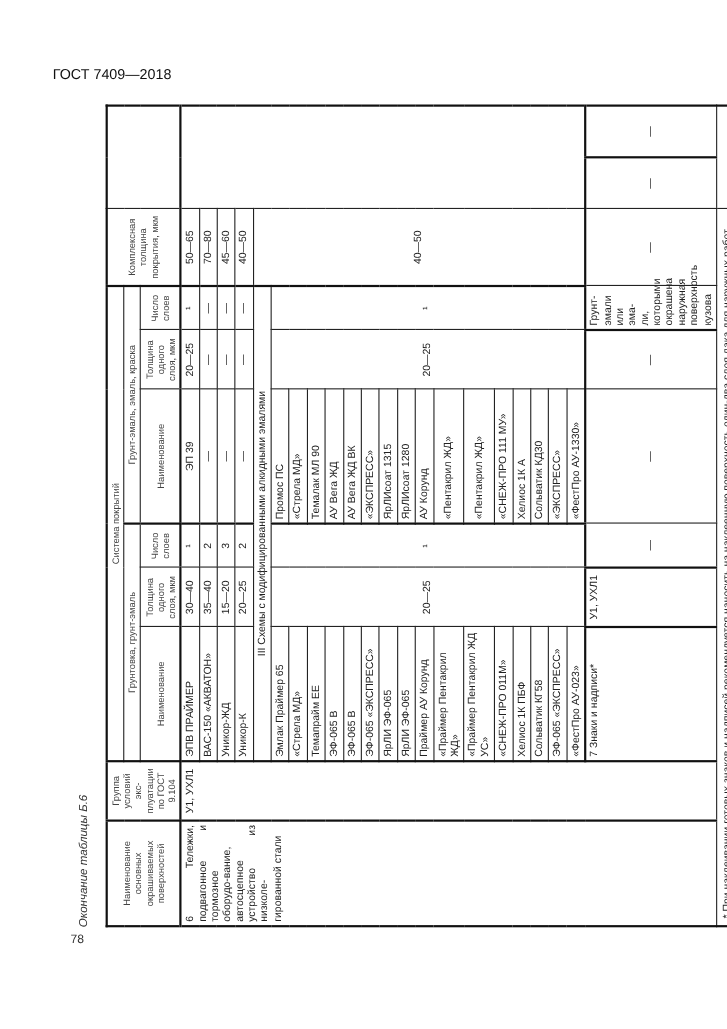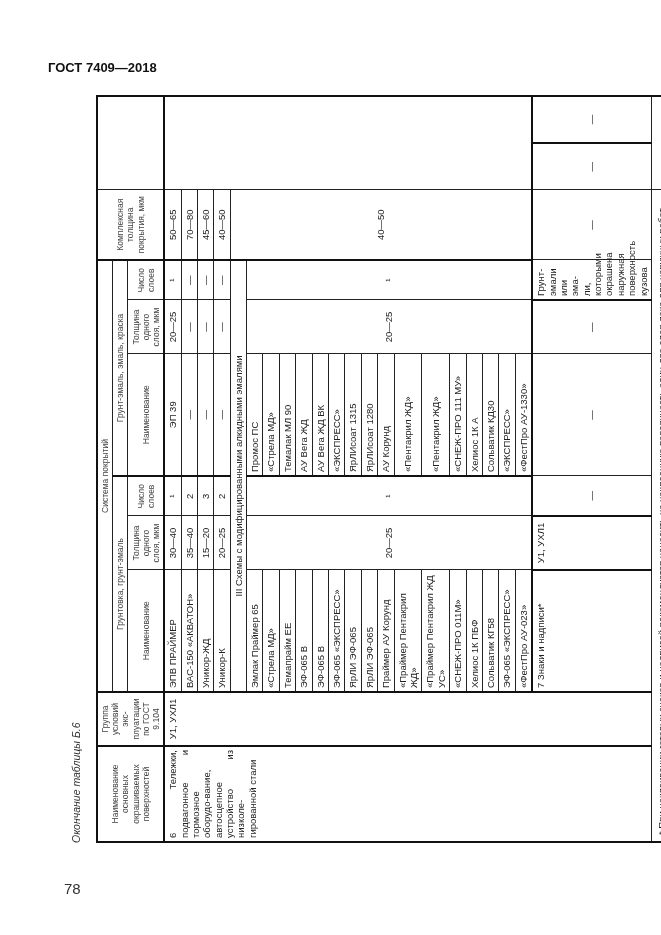--- a/index.html
+++ b/index.html
@@ -1,18 +1,18 @@
 <!DOCTYPE html>
 <html><head>
 <meta charset="utf-8">
 <style>
   html,body{margin:0;padding:0;background:#fff;}
   body{width:661px;height:935px;position:relative;overflow:hidden;font-family:"Liberation Sans",sans-serif;color:#222;}
-  .doc-code{position:absolute;left:48px;top:60px;font-weight:bold;font-size:13px;color:#111;}
-  .page-num{position:absolute;left:64px;top:880px;font-size:15px;color:#333;}
+  .doc-code{position:absolute;left:48px;top:60px;font-weight:normal;font-size:13px;color:#111;}
+  .page-num{position:absolute;left:64px;top:848px;font-size:11px;color:#333;}
   
   .rot{position:absolute;left:70px;top:843px;width:760px;height:560px;transform-origin:0 0;transform:rotate(-90deg);}
   .cap{position:absolute;left:0;top:0;font-size:10.5px;font-style:italic;color:#333;}
   table.t{position:absolute;left:0;top:26px;width:748px;border-collapse:collapse;font-size:9.5px;line-height:1.2;table-layout:fixed;}
   .t td,.t th{border:1px solid #222;padding:2px 3px;vertical-align:middle;font-weight:normal;}
   .t th{text-align:center;color:#444;font-size:8.5px;}
   .t .thick-b{border-bottom:2px solid #111;}
   .t .thick-l{border-left:2px solid #111;}
   .t .thick-r{border-right:2px solid #111;}
   .c{text-align:center;}

